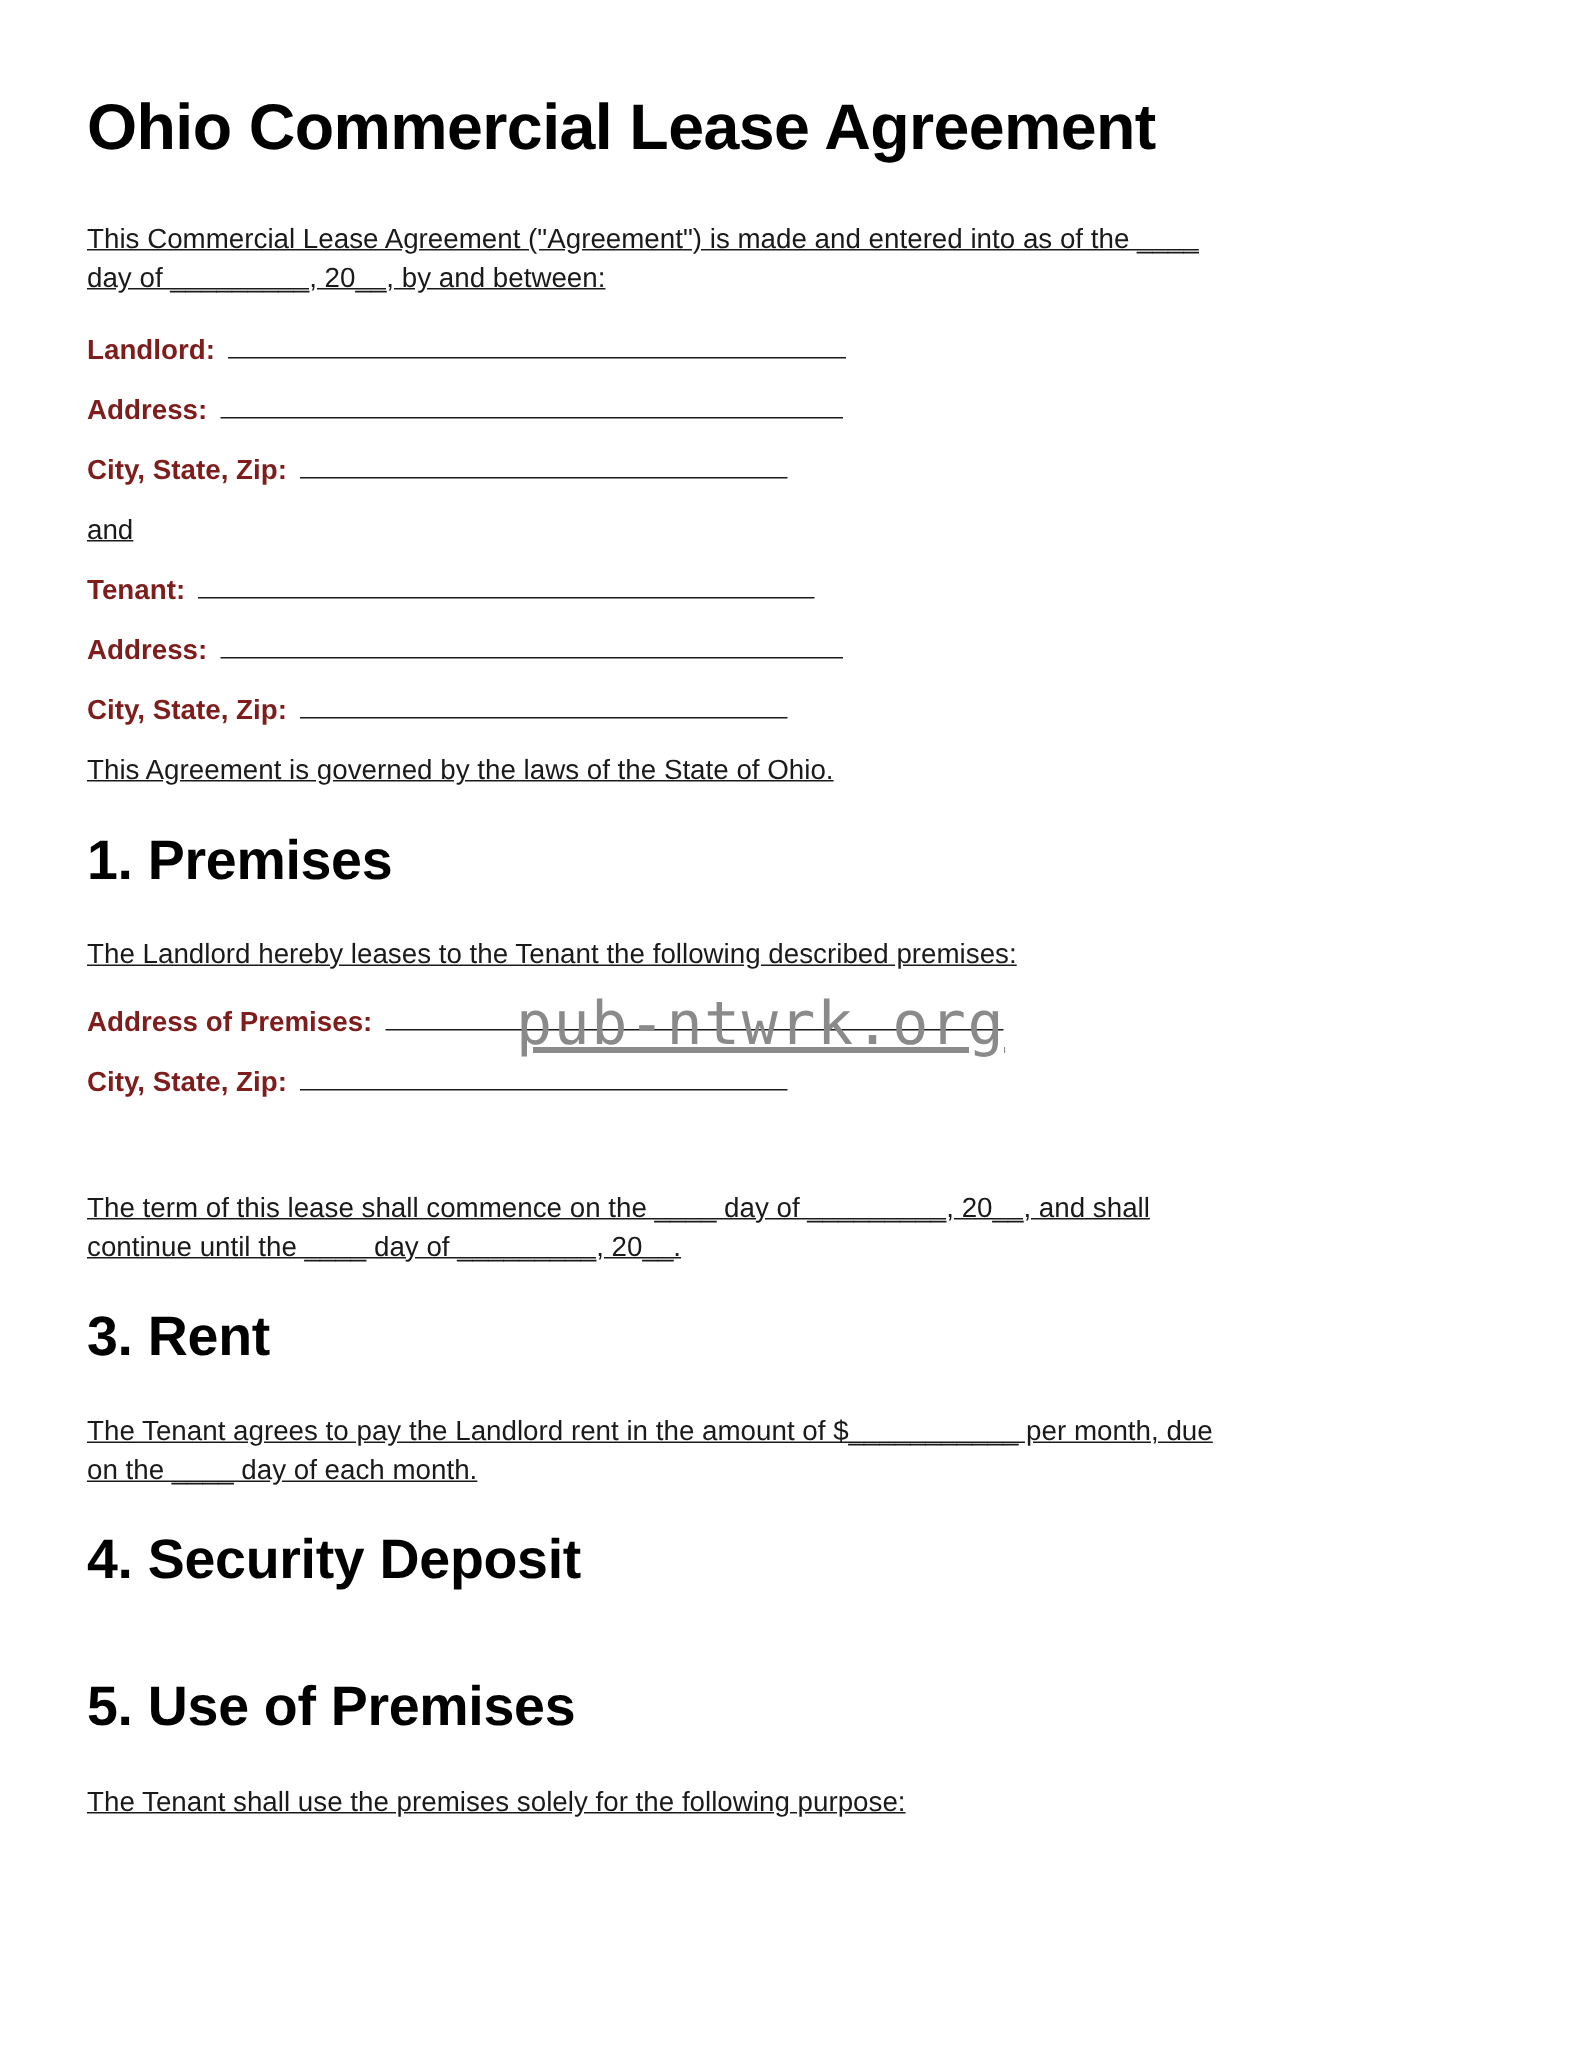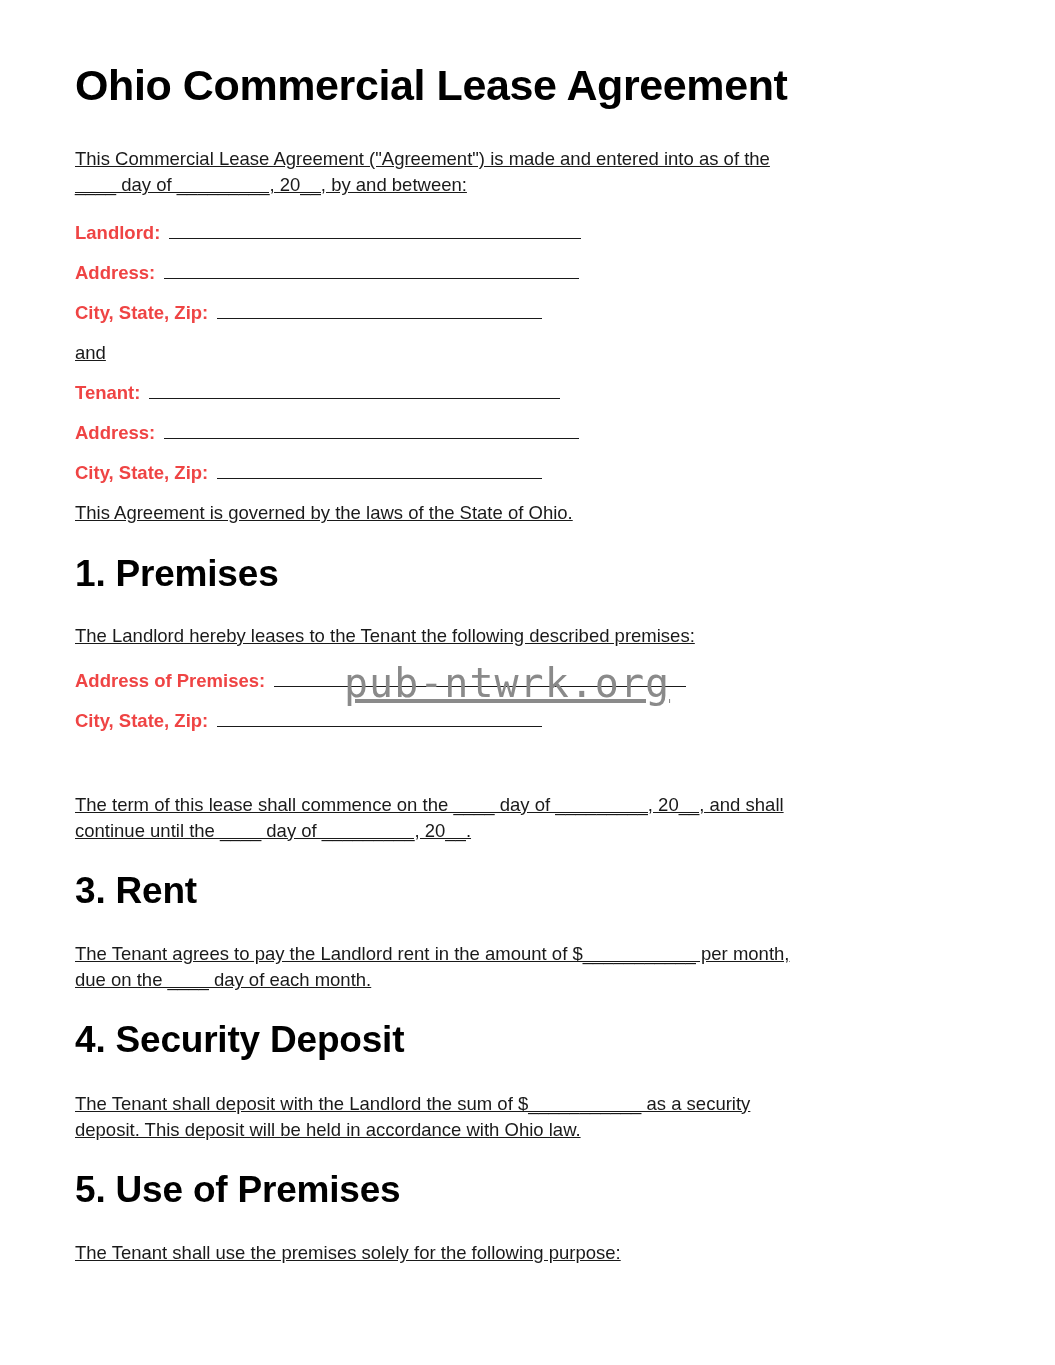--- a/index.html
+++ b/index.html
@@ -15,21 +15,21 @@
     font-family: "Liberation Sans", sans-serif;
     color: #111111;
     -webkit-font-smoothing: antialiased;
   }
 
   .page {
     position: relative;
     width: 869px;
     height: 1365px;
     box-sizing: border-box;
-    padding: 0 75px;
+    padding: 0 58px;
   }
 
   
   .doc-title {
     font-size: 43px;
     font-weight: bold;
     letter-spacing: -0.4px;
     line-height: 1.1;
     margin: 0;
     padding-top: 62px;
@@ -54,21 +54,21 @@
   .field-row {
     font-size: 18.5px;
     line-height: 26px;
     margin: 0;
     display: flex;
     align-items: baseline;
     white-space: nowrap;
   }
   .field-label {
     font-weight: bold;
-    color: #ef4444;
+    color: #7f1d1d;
     margin-right: 9px;
   }
   .field-rule {
     display: inline-block;
     border-bottom: 1.6px solid #1a1a1a;
     height: 18px;
   }
 
   
   .section-heading {
@@ -183,21 +183,20 @@
   <div style="height:26px"></div>
   <h2 class="section-heading">3. Rent</h2>
 
   <div style="height:29px"></div>
   <p class="para">The Tenant agrees to pay the Landlord rent in the amount of $___________ per month, due on the ____ day of each month.</p>
 
   <div style="height:26px"></div>
   <h2 class="section-heading">4. Security Deposit</h2>
 
   <div style="height:29px"></div>
-  <p class="para">The Tenant shall deposit with the Landlord the sum of $___________ as a security deposit. This deposit will be held in accordance with Ohio law.</p>
 
   <div style="height:26px"></div>
   <h2 class="section-heading">5. Use of Premises</h2>
 
   <div style="height:29px"></div>
   <p class="para">The Tenant shall use the premises solely for the following purpose:</p>
 
   <div class="watermark">pub-ntwrk.org</div>
 
 </div>

